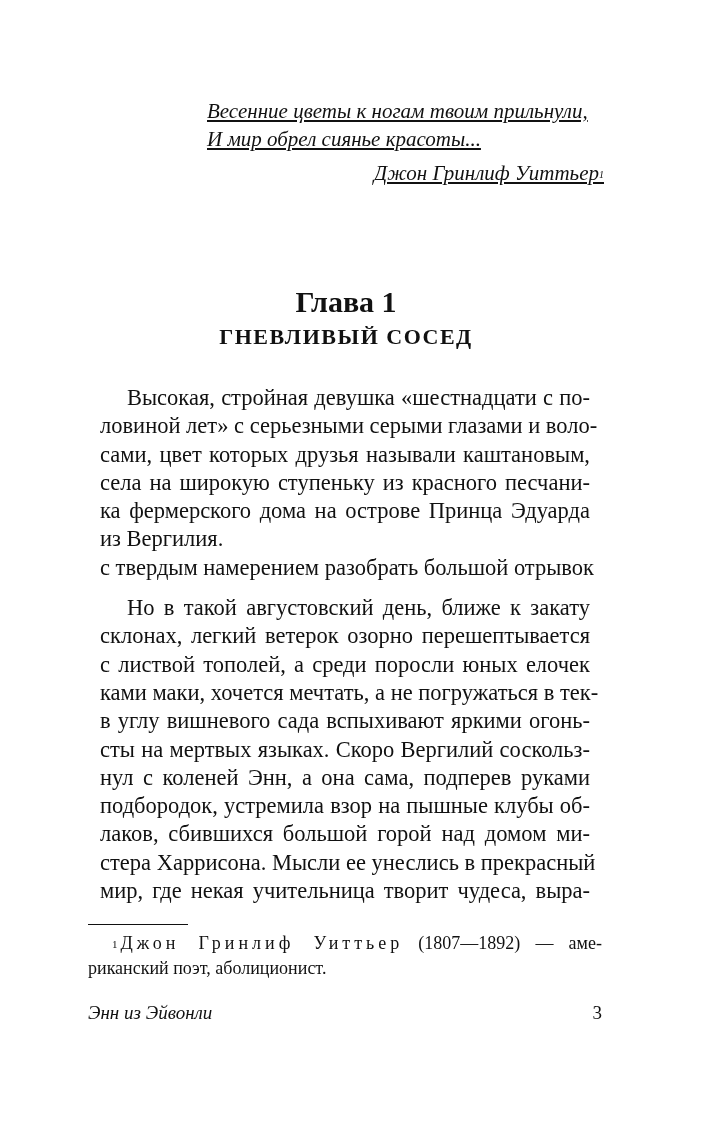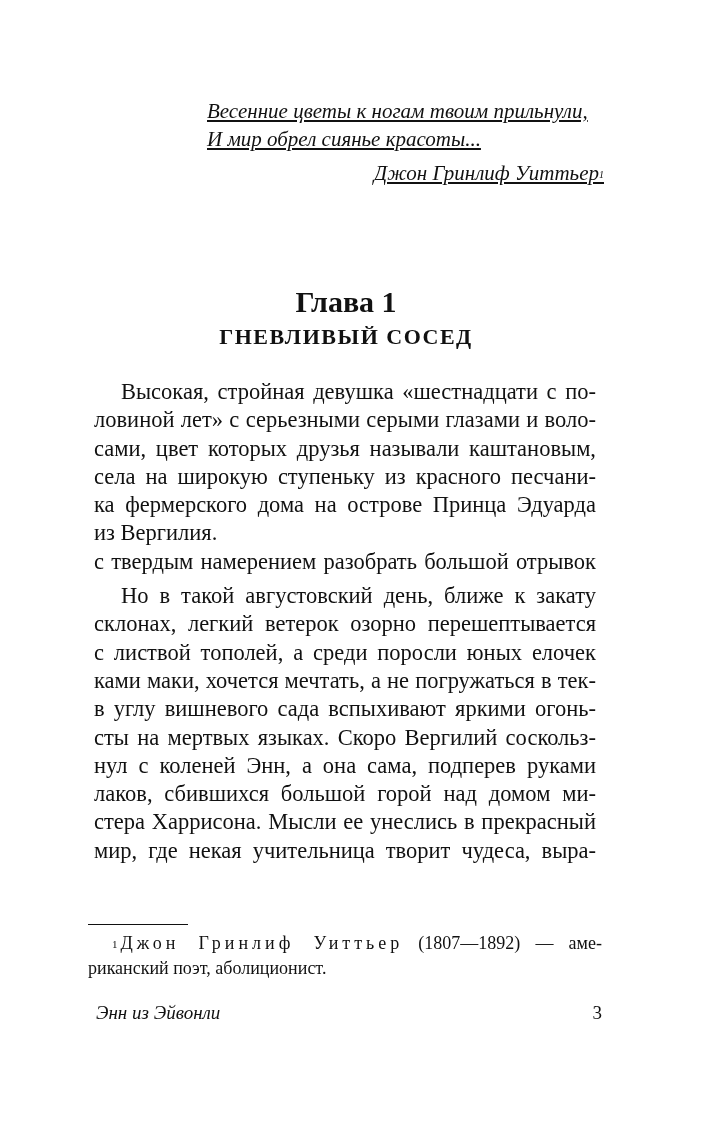--- a/index.html
+++ b/index.html
@@ -7,32 +7,32 @@
            font-family: "Liberation Serif", "DejaVu Serif", serif; color: #111111; }
     .epigraph { position: absolute; left: 207px; top: 97px; width: 400px; text-decoration: underline; }
     .epi-line { font-style: italic; font-size: 21px; line-height: 28px; white-space: nowrap; }
     .epi-author { font-style: italic; font-size: 21px; line-height: 28px; text-align: right;
                   margin-top: 6px; padding-right: 3px; white-space: nowrap; }
     .epi-author sup { font-size: 10px; vertical-align: top; position: relative; top: 2px; }
     .chapter { position: absolute; left: 88px; top: 287px; width: 516px; text-align: center; }
     .chapter-num { font-weight: bold; font-size: 30px; line-height: 30px; }
     .chapter-title { font-weight: bold; font-size: 22px; line-height: 32px; letter-spacing: 1.5px; margin-top: 4px; }
     .body-text { position: absolute; left: 88px; top: 372px; width: 514px; }
-    .para { font-size: 22.5px; line-height: 28.3px; margin: 6px; }
+    .para { font-size: 22.5px; line-height: 28.3px; margin: 12px; }
     .line { display: block; white-space: nowrap; text-align: justify; text-align-last: justify; }
     .line.first { text-indent: 27px; }
     .line.last { text-align-last: left; }
     .fn-rule { position: absolute; left: 88px; top: 924px; width: 100px; height: 1px; background: #111; }
     .footnote { position: absolute; left: 88px; top: 931px; width: 514px; font-size: 18px; line-height: 25px; }
     .footnote .line.first { text-indent: 24px; }
     .fn-name { letter-spacing: 4px; }
     .fn-mark { font-size: 11px; vertical-align: top; position: relative; top: 1px; margin-right: 3px; }
     .footer { position: absolute; left: 88px; top: 1000px; width: 514px; font-size: 19px; line-height: 26px;
               display: flex; justify-content: space-between; }
-    .footer-title { font-style: italic; margin-left: 8px; }
+    .footer-title { font-style: italic; }
   </style>
 </head>
 <body>
 
 <div class="epigraph">
   <div class="epi-line">Весенние цветы к ногам твоим прильнули,</div>
   <div class="epi-line">И мир обрел сиянье красоты...</div>
   <div class="epi-author"><span>Джон Гринлиф Уиттьер</span><sup>1</sup></div>
 </div>
 
@@ -52,20 +52,21 @@
     <span class="line">с твердым намерением разобрать большой отрывок</span>
   </p>
   <p class="para">
     <span class="line first">Но в такой августовский день, ближе к закату</span>
     <span class="line">склонах, легкий ветерок озорно перешептывается</span>
     <span class="line">с листвой тополей, а среди поросли юных елочек</span>
     <span class="line">ками маки, хочется мечтать, а не погружаться в тек-</span>
     <span class="line">в углу вишневого сада вспыхивают яркими огонь-</span>
     <span class="line">сты на мертвых языках. Скоро Вергилий соскольз-</span>
     <span class="line">нул с коленей Энн, а она сама, подперев руками</span>
+    <span class="line">подбородок, устремила взор на пышные клубы об-</span>
     <span class="line">лаков, сбившихся большой горой над домом ми-</span>
     <span class="line">стера Харрисона. Мысли ее унеслись в прекрасный</span>
     <span class="line">мир, где некая учительница творит чудеса, выра-</span>
   </p>
 </div>
 
 <div class="fn-rule"></div>
 
 <div class="footnote">
   <span class="line first"><span class="fn-mark">1</span><span class="fn-name">Джон Гринлиф Уиттьер</span> <span>(1807—1892) — аме-</span></span>

